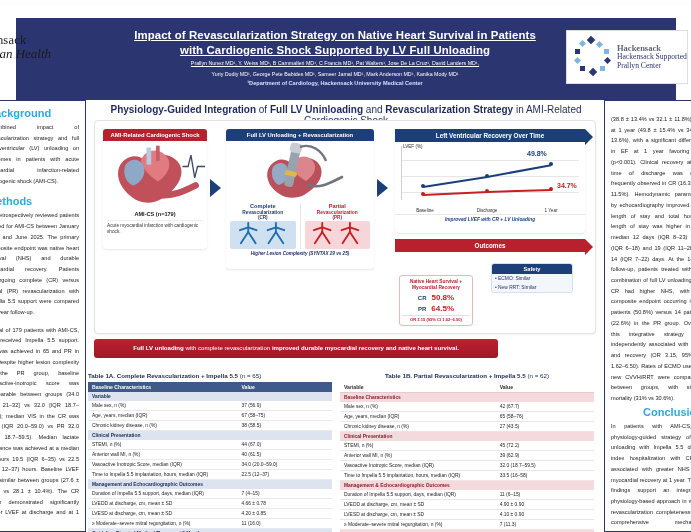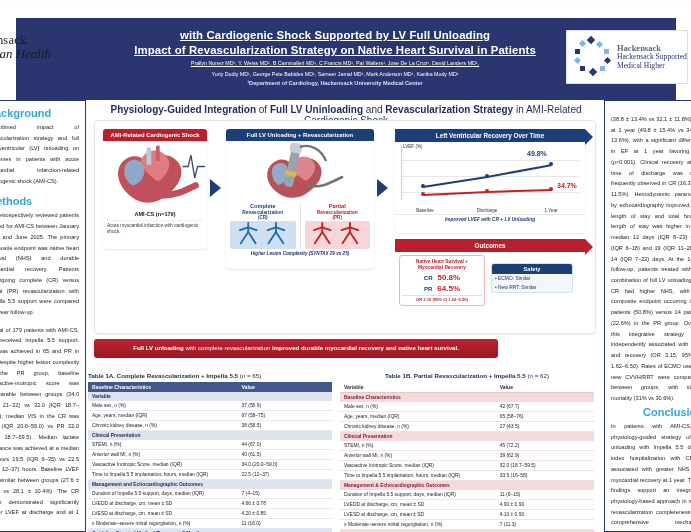--- a/index.html
+++ b/index.html
@@ -66,21 +66,21 @@
   .dpt{position:absolute;width:4px;height:4px;border-radius:50%;}
   .lineseg{position:absolute;height:1.6px;transform-origin:0 50%;}
   .xtick{position:absolute;bottom:1px;font-size:4.6px;color:#333;text-align:center;}
   .val-blue{position:absolute;font-size:7px;font-weight:bold;color:#1c3f77;}
   .val-red{position:absolute;font-size:7px;font-weight:bold;color:#c62020;}
   .chart-foot{font-size:4.8px;font-style:italic;font-weight:bold;color:#1c3f77;text-align:center;padding-top:2px;border-top:1px solid #e8e8e8;}
 
   .out-head{background:#b8202e;color:#fff;font-size:6.3px;font-weight:bold;text-align:center;padding:3px 0;position:relative;}
   .out-head:after{content:"";position:absolute;right:-8px;top:0;width:0;height:0;border-top:8px solid transparent;border-bottom:8px solid transparent;border-left:8px solid #b8202e;}
 
-  .nhs-box{position:absolute;left:4px;top:16px;width:86px;background:#fff;border:1px solid #e8b7ba;border-radius:3px;padding:3px 2px;box-sizing:border-box;}
+  .nhs-box{position:absolute;left:4px;top:36px;width:74px;background:#fff;border:1px solid #e8b7ba;border-radius:3px;padding:3px 2px;box-sizing:border-box;}
   .nhs-t{font-size:4.8px;font-weight:bold;color:#b8202e;text-align:center;line-height:1.25;}
   .kv{display:flex;justify-content:center;align-items:baseline;gap:5px;margin-top:2px;}
   .kv .k{font-size:6px;font-weight:bold;color:#1c3f77;}
   .kv .v{font-size:8px;font-weight:bold;color:#c62020;}
   .orline{font-size:4.1px;font-weight:bold;color:#b8202e;text-align:center;border-top:1px solid #eedada;margin-top:2px;padding-top:1px;}
 
   .safe-box{position:absolute;left:96px;top:24px;width:82px;background:#f3f6fb;border:1px solid #d5e0ef;border-radius:3px;box-sizing:border-box;overflow:hidden;}
   .safe-h{background:#1c3f77;color:#fff;font-size:5.6px;font-weight:bold;text-align:center;padding:2px 0;}
   .safe-li{font-size:4.9px;color:#1c2a5e;padding:2px 3px;}
 
@@ -108,22 +108,22 @@
   <div class="hdr-band">
     <div class="hdr-blue"></div>
     <div class="hdr-blue-strip"></div>
 
     <div class="logo-left">
       <div class="l1">Hackensack</div>
       <div class="l2"><em>Meridian Health</em></div>
     </div>
 
     <div class="title-wrap">
+      <div class="ptitle">Impact of Revascularization Strategy on Native Heart Survival in Patients</div>
       <div class="ptitle">with Cardiogenic Shock Supported by LV Full Unloading</div>
-      <div class="ptitle">Impact of Revascularization Strategy on Native Heart Survival in Patients</div>
       <div class="authors"><span class="u1">Prallyn Nunez MD¹, Y. Weiss MD¹, B Cammalleri MD¹, C Francis MD¹, Pat Walters¹, Jose De La Cruz¹, David Landers MD¹,</span></div>
       <div class="authors">Yuriy Dudiy MD¹, George Pete Babides MD¹, Sameer Jamal MD¹, Mark Anderson MD¹, Kanika Mody MD¹</div>
       <div class="affil">¹Department of Cardiology, Hackensack University Medical Center</div>
     </div>
 
     <div class="logo-right">
       <div class="lr-mark">
         <span class="dia" style="left:15px;top:0px;width:6px;height:6px;"></span>
         <span class="dia" style="left:24px;top:5px;width:5px;height:5px;background:#7fb5de;"></span>
         <span class="sq" style="left:31px;top:12px;width:5px;height:5px;background:#7fb5de;"></span>
@@ -131,21 +131,21 @@
         <span class="sq" style="left:27px;top:29px;width:5px;height:5px;background:#7fb5de;"></span>
         <span class="dia" style="left:17px;top:32px;width:6px;height:6px;"></span>
         <span class="sq" style="left:7px;top:29px;width:5px;height:5px;"></span>
         <span class="dia" style="left:2px;top:21px;width:5px;height:5px;background:#7fb5de;"></span>
         <span class="sq" style="left:2px;top:12px;width:5px;height:5px;"></span>
         <span class="dia" style="left:7px;top:4px;width:5px;height:5px;background:#7fb5de;"></span>
       </div>
       <div class="lr-txt">
         <div class="a">Hackensack</div>
         <div class="b">Hackensack Supported</div>
-        <div class="c">Medical Higher</div>
+        <div class="c">Prallyn Center</div>
       </div>
     </div>
   </div>
 
   <div class="col-left">
     <div class="sec-h">Background</div>
     <div class="body-txt">...combined impact of revascularization strategy and full left ventricular (LV) unloading on outcomes in patients with acute myocardial infarction-related cardiogenic shock (AMI-CS).</div>
     <div class="spacer-sm"></div>
     <div class="sec-h">Methods</div>
     <div class="body-txt">We retrospectively reviewed patients treated for AMI-CS between January 2022 and June 2025. The primary composite endpoint was native heart survival (NHS) and durable myocardial recovery. Patients undergoing complete (CR) versus partial (PR) revascularization with Impella 5.5 support were compared at 1 year follow-up.</div>

